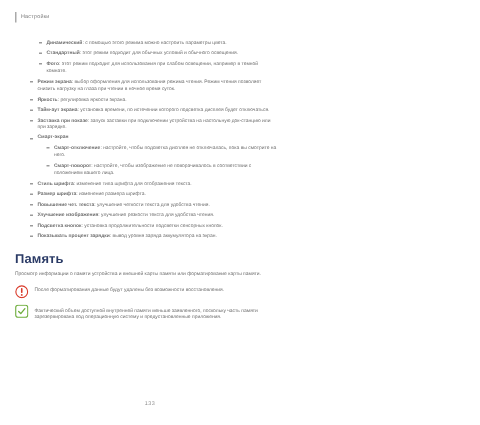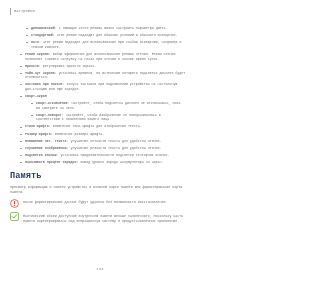--- a/index.html
+++ b/index.html
@@ -14,21 +14,20 @@
     color: #6b6b6b;
     position: relative;
     overflow: hidden;
   }
   .page {
     width: 200px;
     height: 283px;
     position: relative;
     box-sizing: border-box;
     padding: 7px 10px 0 10px;
-    font-family: Liberation Mono, monospace;
   }
   
   .header {
     display: flex;
     align-items: center;
     gap: 3px;
     height: 9px;
     margin-bottom: 10px;
   }
   .header-rule {

